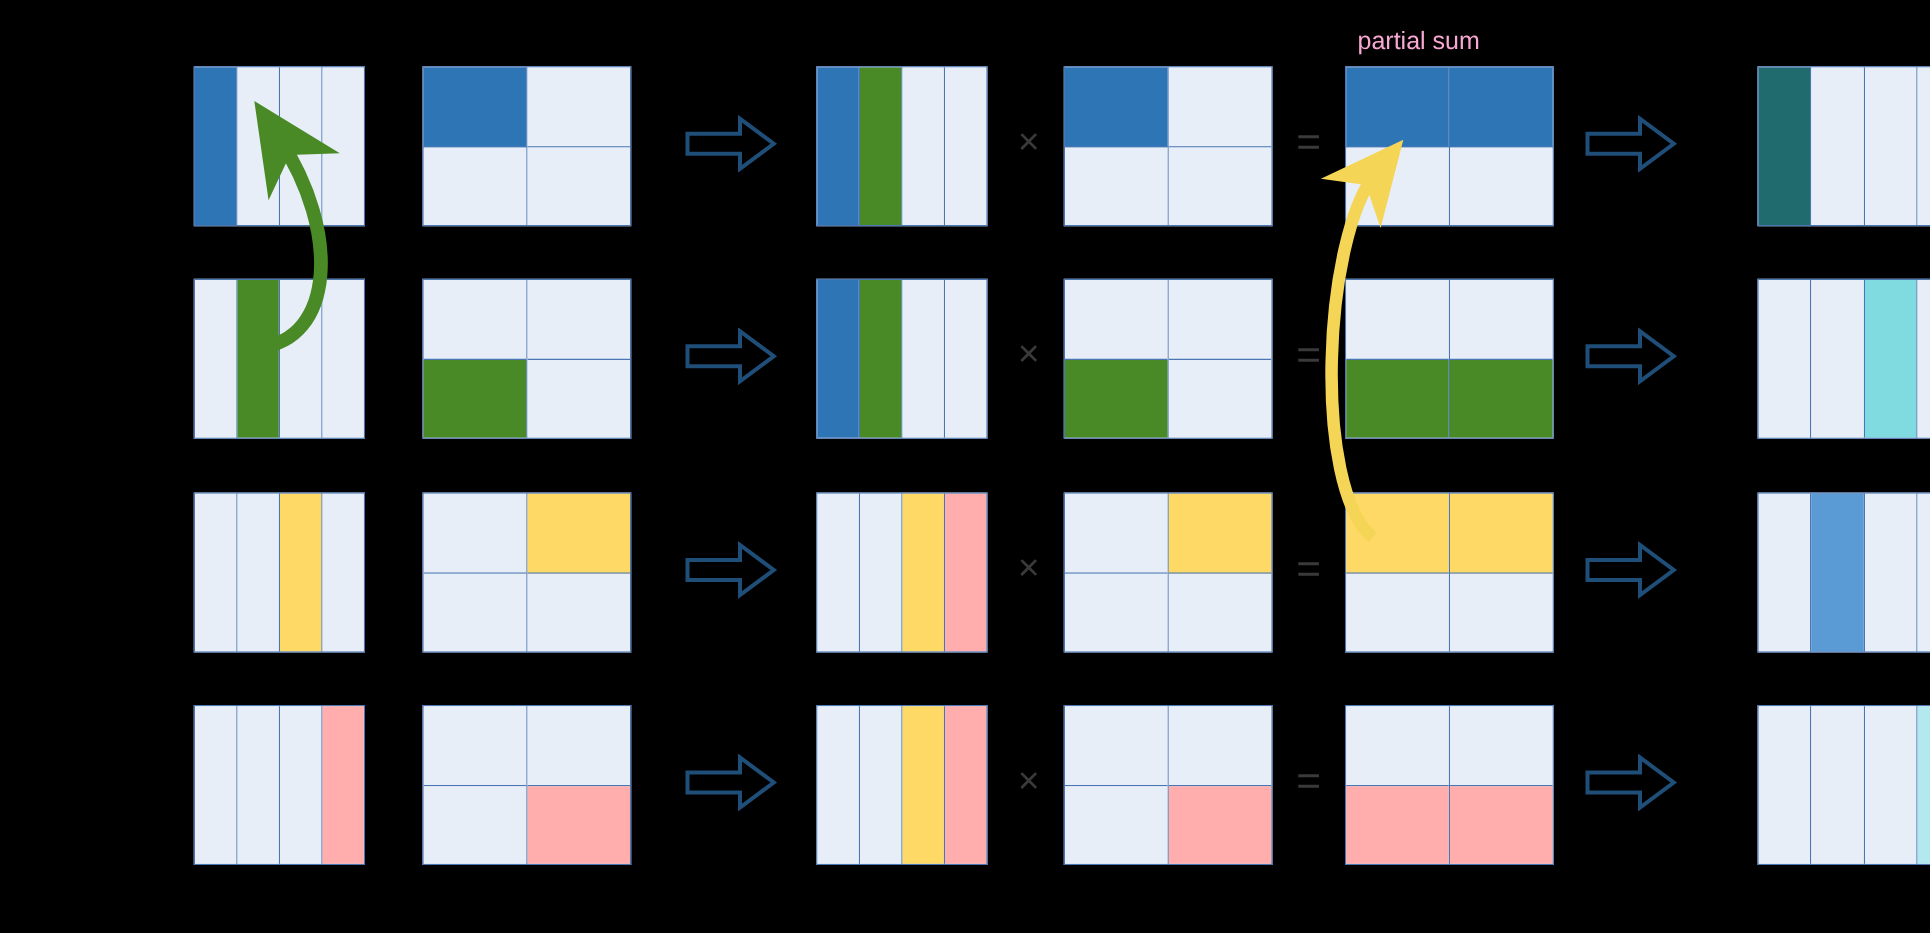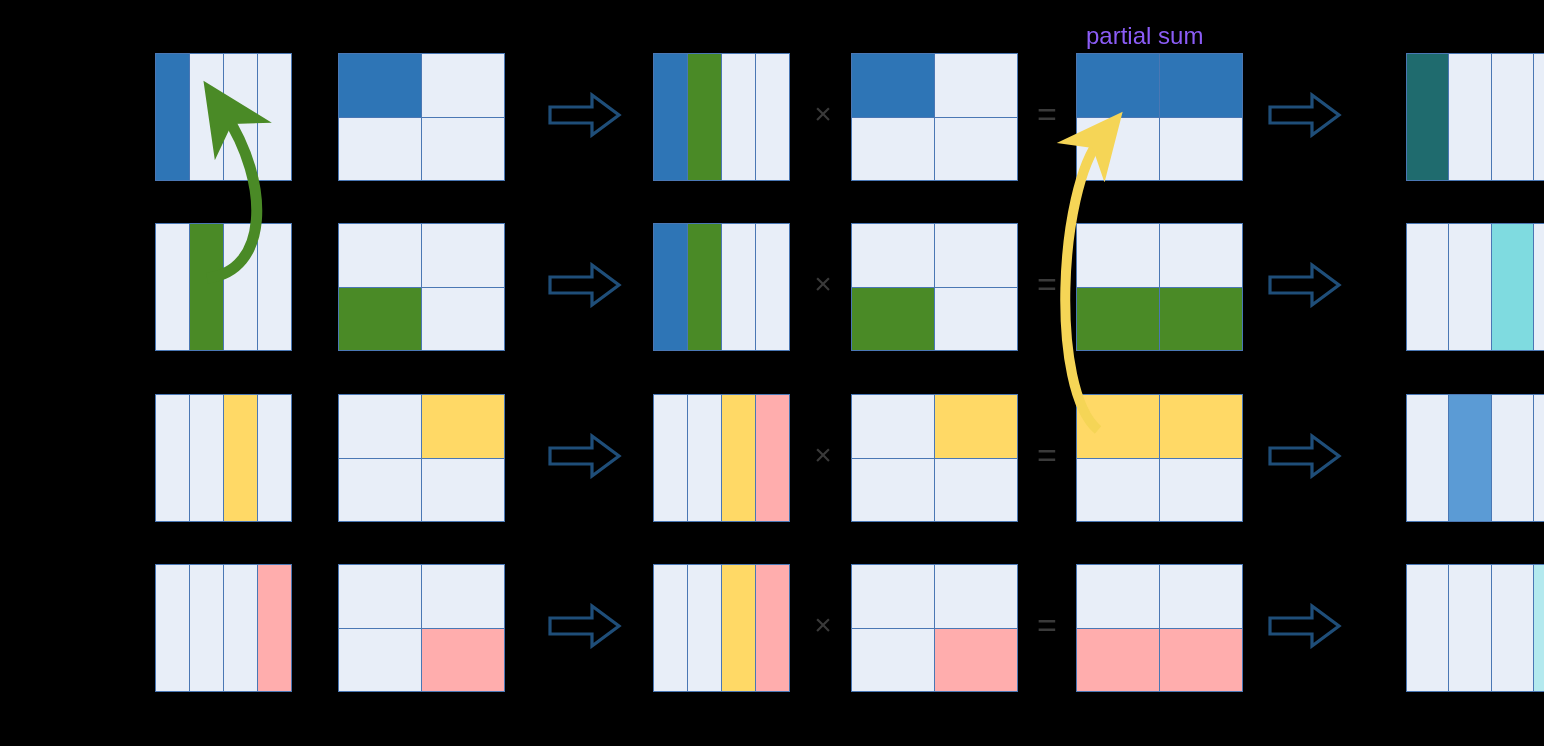--- a/index.html
+++ b/index.html
@@ -65,22 +65,22 @@
   }
   .blockarrow svg { display: block; width: 100%; height: 100%; }
 
   
   .curvearrow { position: absolute; pointer-events: none; }
   .curvearrow svg { display: block; overflow: visible; }
 
   
   .label {
     position: absolute;
-    color: #8b5cf6;
-    font-size: 24px;
+    color: #f9a8d4;
+    font-size: 20px;
     white-space: nowrap;
   }
 </style>
 </head>
 <body>
 
 <div id="canvas">
 
   <div class="label" style="left:1086px; top:22px;">partial sum</div>
 

